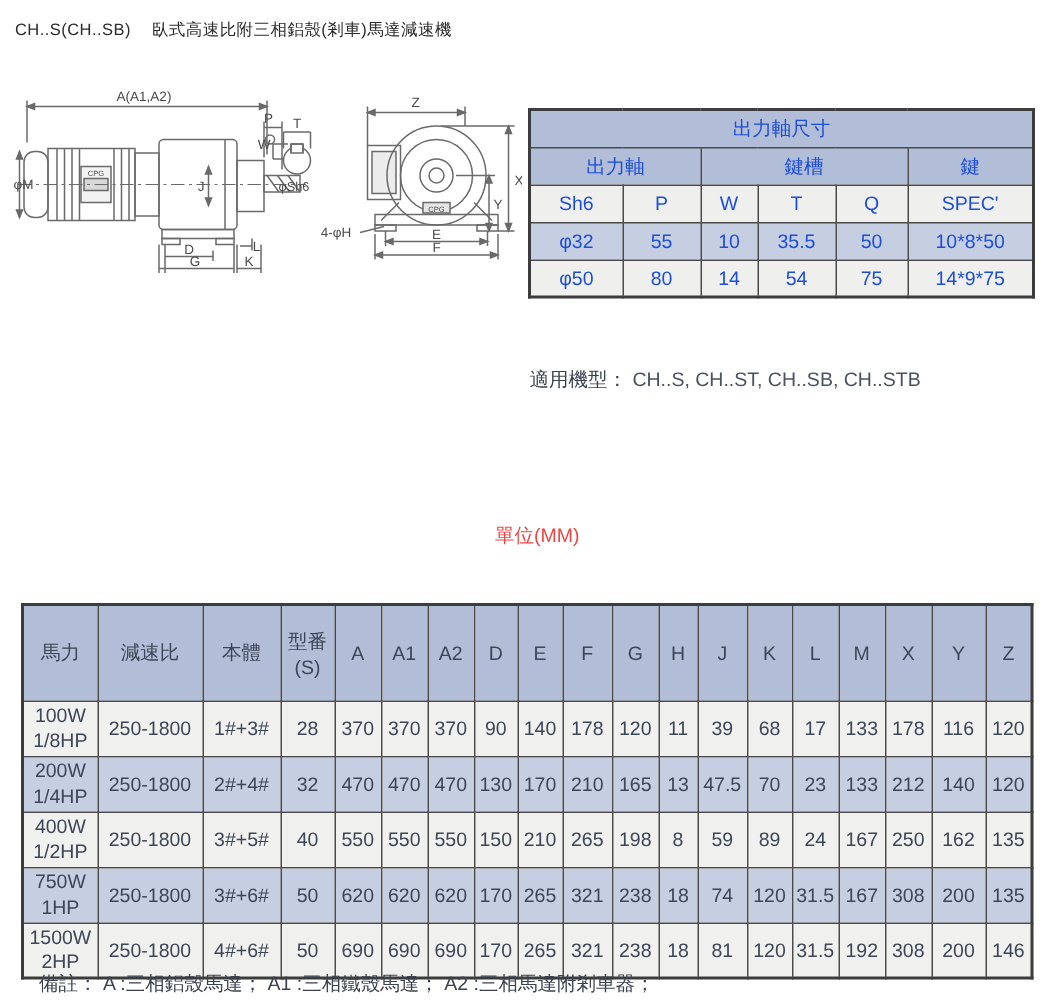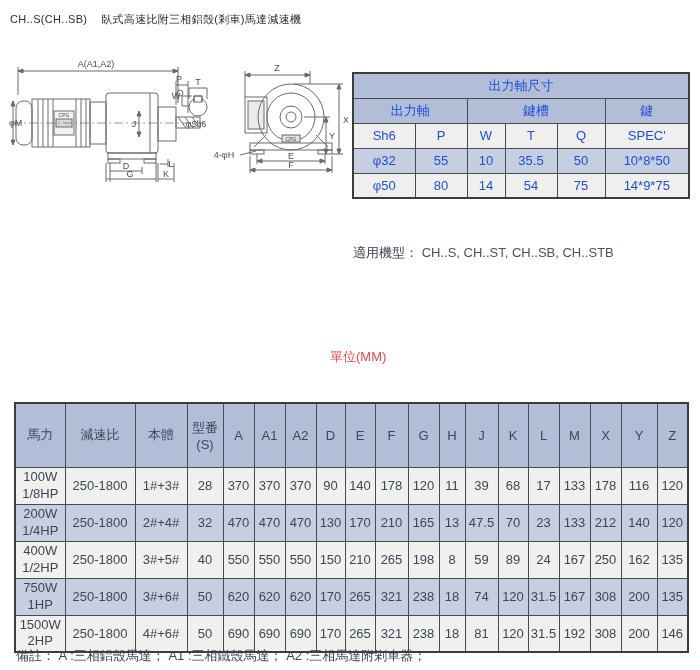--- a/index.html
+++ b/index.html
@@ -47,21 +47,21 @@
   .main-table th, .main-table td {
     border:1px solid #4a4a4a; padding:1px; font-weight:normal;
     overflow:hidden;
   }
   .main-table thead th { background:#b2bdd8; height:64px; }
   .main-table tbody td { height:37px; }
   .main-table tbody td:first-child { white-space:pre-line; line-height:1.25; }
   .main-table tbody tr:nth-child(odd)  { background:#f0f0ef; }
   .main-table tbody tr:nth-child(even) { background:#c6cfe1; }
 
-  .footnote { position:absolute; left:16px; top:647px; font-size:13px; color:#3c4350;text-align:center; }
+  .footnote { position:absolute; left:26px; top:647px; font-size:13px; color:#3c4350;text-align:center; }
 </style>
 </head>
 <body>
 
 <div class="page-title">
   <span>CH..S(CH..SB)</span><span class="title-gap"></span><span>臥式高速比附三相鋁殼(剎車)馬達減速機</span>
 </div>
 
 <svg class="drawing" width="340" height="142" viewBox="0 0 340 142">
   <g stroke="#6a6a6a" stroke-width="1" fill="none">

